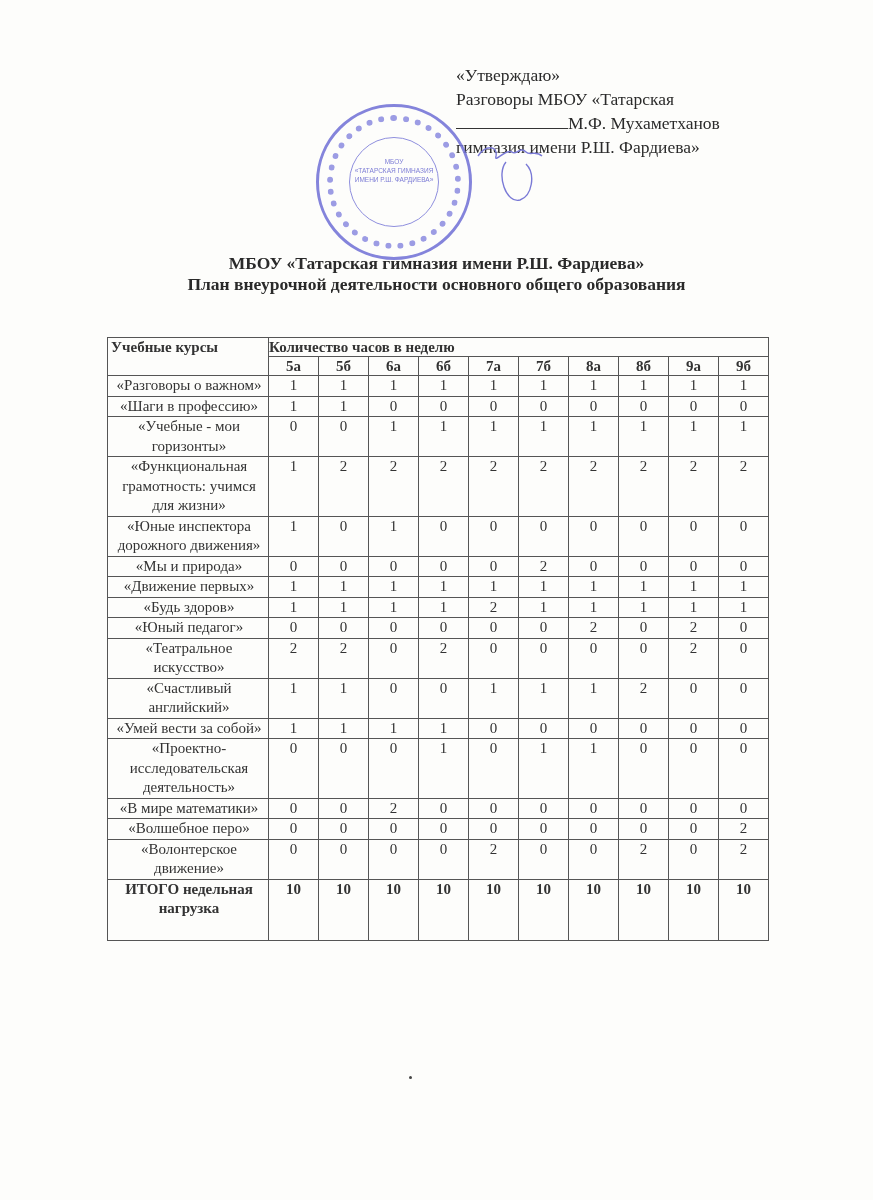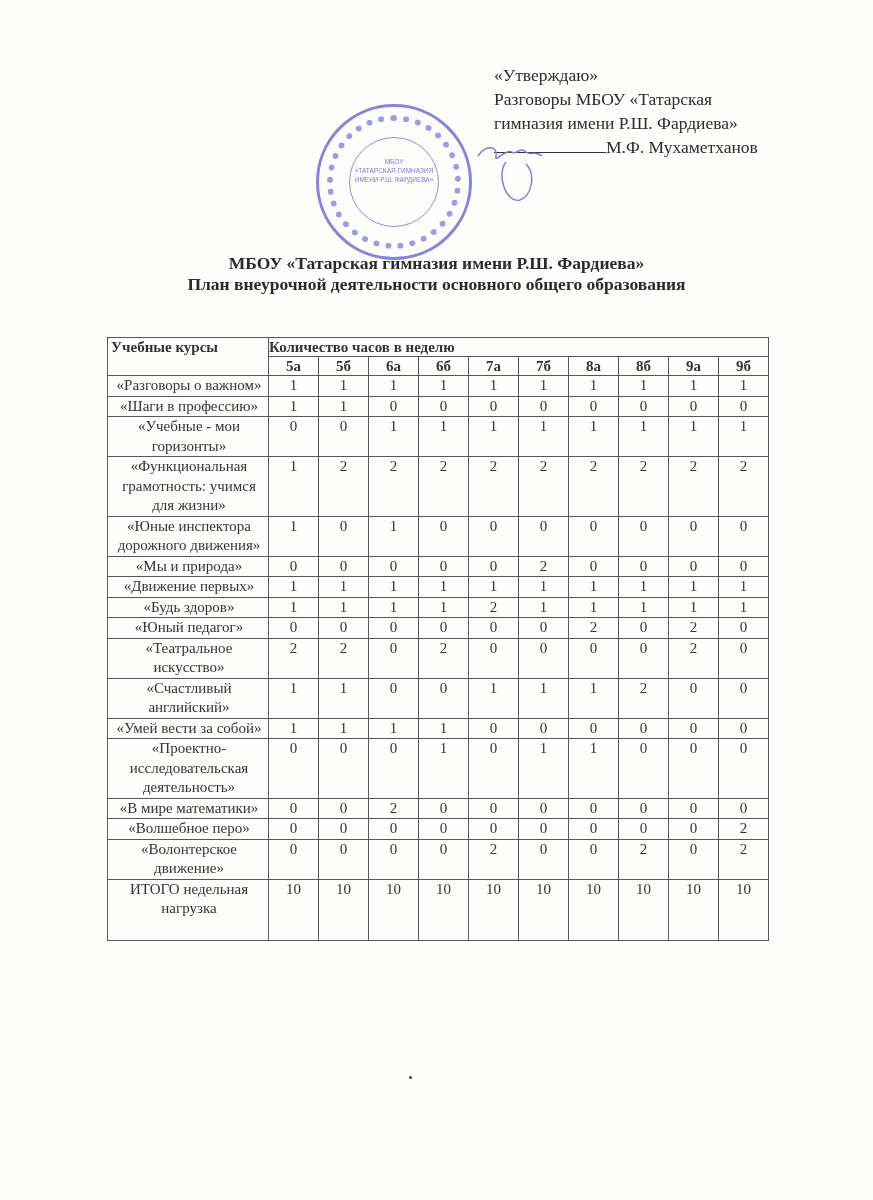--- a/index.html
+++ b/index.html
@@ -1,21 +1,21 @@
 <!DOCTYPE html>
 <html><head>
 <meta charset="utf-8">
 <style>
   html, body { margin:0; padding:0; }
   body {
     width:873px; height:1200px; background:#fdfdfb; position:relative; overflow:hidden;
     font-family:"Liberation Serif", "DejaVu Serif", serif; color:#2a2a2a;
   }
   .approve {
-    position:absolute; left:456px; top:63px; font-size:17.5px; line-height:24px; color:#2b2b2b;margin-left:38px;
+    position:absolute; left:456px; top:63px; font-size:17.5px; line-height:24px; color:#2b2b2b;
   }
   .approve .sig-line { display:inline-block; width:112px; border-bottom:1px solid #333; height:16px; vertical-align:baseline; }
   .stamp {
     position:absolute; left:316px; top:104px; width:156px; height:156px; border-radius:50%;
     border:3px solid #6f6fd6; box-sizing:border-box; opacity:0.85;
   }
   .stamp .inner {
     position:absolute; left:30px; top:30px; width:90px; height:90px; border-radius:50%;
     border:1.5px solid #7b7bd8; box-sizing:border-box;
   }
@@ -40,31 +40,31 @@
   }
   table.plan td, table.plan th {
     border:1px solid #555; padding:0; vertical-align:top;
   }
   table.plan th { font-weight:bold; }
   .course { width:157px; text-align:center; padding-left:2px !important; line-height:19.5px; }
   .num { width:49px; text-align:center; line-height:19.5px; }
   .hdr-course { text-align:left; padding-left:3px !important; height:18px; line-height:18px; }
   .hdr-hours { height:18px; line-height:18px; text-align:left; }
   .hdr-cls { height:18px; line-height:18px; }
-  .total td { font-weight:normal; }
+  .total td { font-weight:bold; }
   .dot { position:absolute; left:409px; top:1076px; width:3px; height:3px; background:#444; border-radius:50%; }
 </style>
 </head>
 <body>
 
 <div class="approve">
   <div>«Утверждаю»</div>
   <div>Разговоры МБОУ «Татарская</div>
+  <div><span class="sig-line"></span><span>М.Ф. Мухаметханов</span></div>
   <div>гимназия имени Р.Ш. Фардиева»</div>
-  <div><span class="sig-line"></span><span>М.Ф. Мухаметханов</span></div>
 </div>
 
 <div class="stamp">
   <div class="ring"></div>
   <div class="inner"></div>
   <div class="center">
     <div>МБОУ</div>
     <div>«ТАТАРСКАЯ ГИМНАЗИЯ</div>
     <div>ИМЕНИ Р.Ш. ФАРДИЕВА»</div>
   </div>

